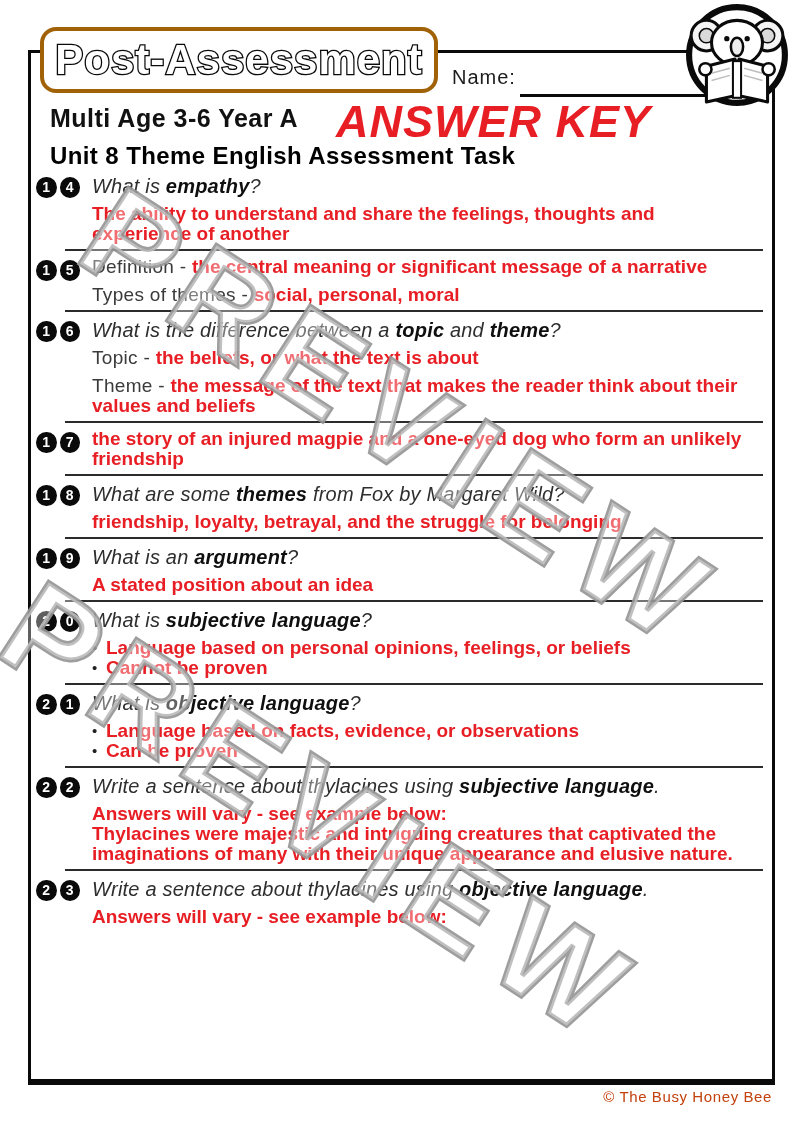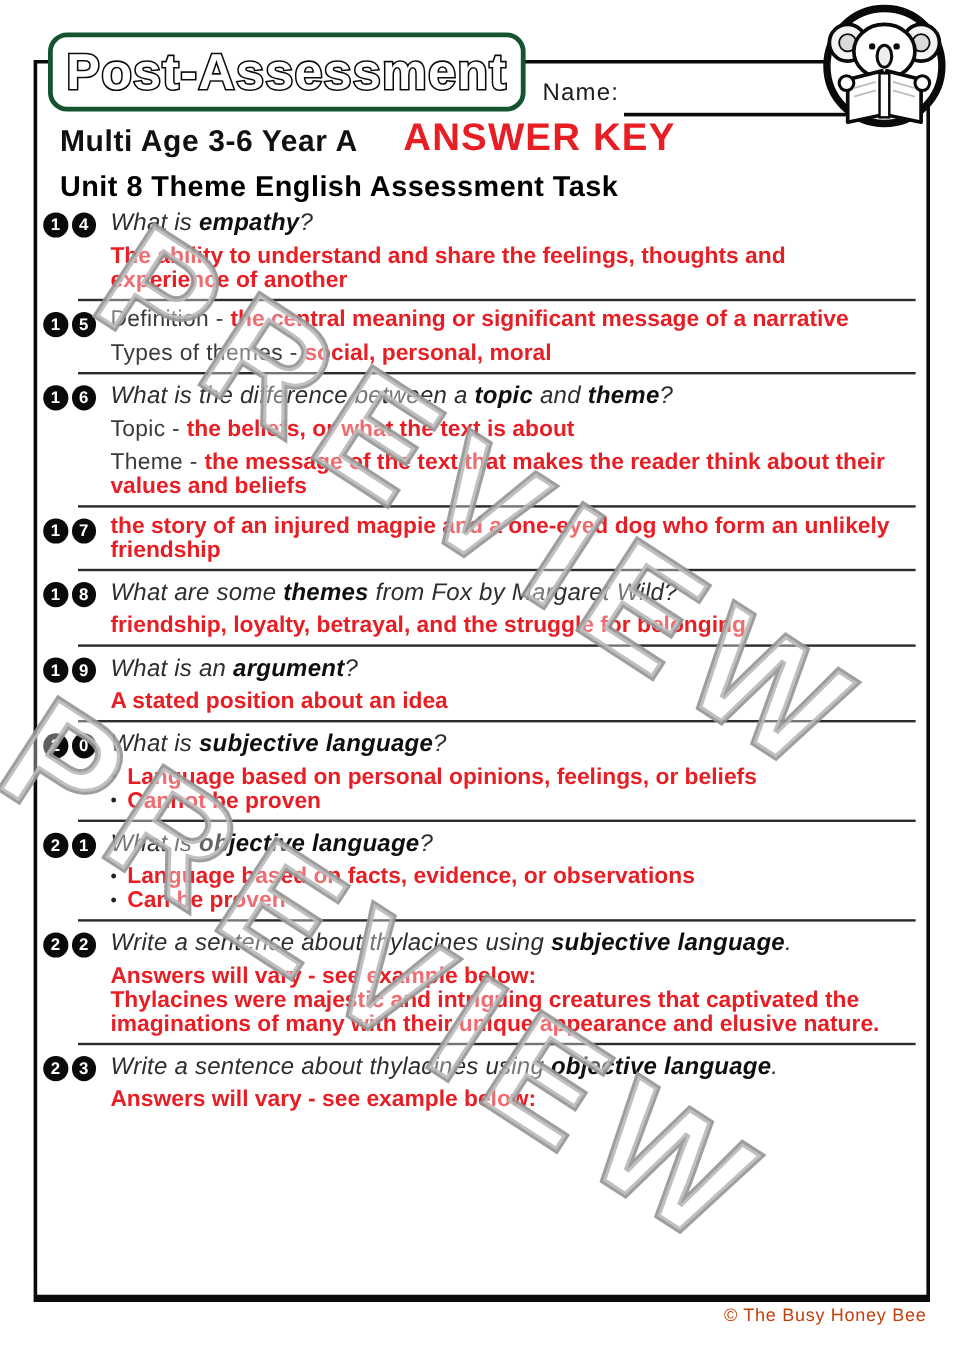--- a/index.html
+++ b/index.html
@@ -5,35 +5,35 @@
   html,body{margin:0;padding:0;background:#ffffff;}
   body{width:794px;height:1122px;position:relative;overflow:hidden;
        font-family:"Liberation Sans",sans-serif;}
 
   
   .sheet-border{position:absolute;left:28px;top:50px;width:741px;height:1026px;
     border:3px solid #0a0a0a;border-bottom-width:6px;z-index:1;}
 
   
   .title-badge{position:absolute;left:40px;top:27px;width:390px;height:58px;
-    background:#ffffff;border:4px solid #14532d;border-radius:16px;z-index:3;
+    background:#ffffff;border:4px solid #a16207;border-radius:16px;z-index:3;
     display:flex;align-items:center;justify-content:center;}
   .title-badge span{
     font-family:"Liberation Sans",sans-serif;font-weight:700;font-size:42px;
     color:#ffffff;-webkit-text-stroke:2.6px #0a0a0a;paint-order:stroke fill;
     letter-spacing:1px;white-space:nowrap;}
   .mascot{position:absolute;left:684px;top:2px;width:106px;height:106px;z-index:4;}
   .name-row{position:absolute;left:452px;top:66px;z-index:3;
     font-size:20px;color:#1c1c1c;letter-spacing:1px;}
   .name-line{position:absolute;left:520px;top:94px;width:188px;height:0;
     border-bottom:3px solid #0a0a0a;z-index:3;}
   .course-line{position:absolute;left:50px;top:104px;font-weight:700;font-size:25px;
     color:#111;letter-spacing:.5px;z-index:3;}
-  .answer-key{position:absolute;left:336px;top:96px;font-weight:700;font-size:32px;
-    color:#e81e25;letter-spacing:1px;z-index:3;}
+  .answer-key{position:absolute;left:336px;top:96px;font-weight:700;font-size:45px;
+    color:#e81e25;letter-spacing:1px;z-index:3;font-style:italic;}
   .task-title{position:absolute;left:50px;top:142px;font-weight:700;font-size:24px;
     color:#000000;letter-spacing:.4px;z-index:3;}
 
   
   .questions{position:absolute;left:28px;top:168px;width:744px;z-index:2;}
   .q-row{padding:6px 10px 0 8px;display:flex;align-items:flex-start;}
   .q-badge{width:47px;flex:0 0 47px;margin-right:9px;padding-top:3px;display:flex;}
   .num-circle{width:21px;height:21px;border-radius:50%;background:#0a0a0a;color:#fff;
     font-weight:700;font-size:14px;line-height:21px;text-align:center;
     display:inline-block;margin-right:3px;}

